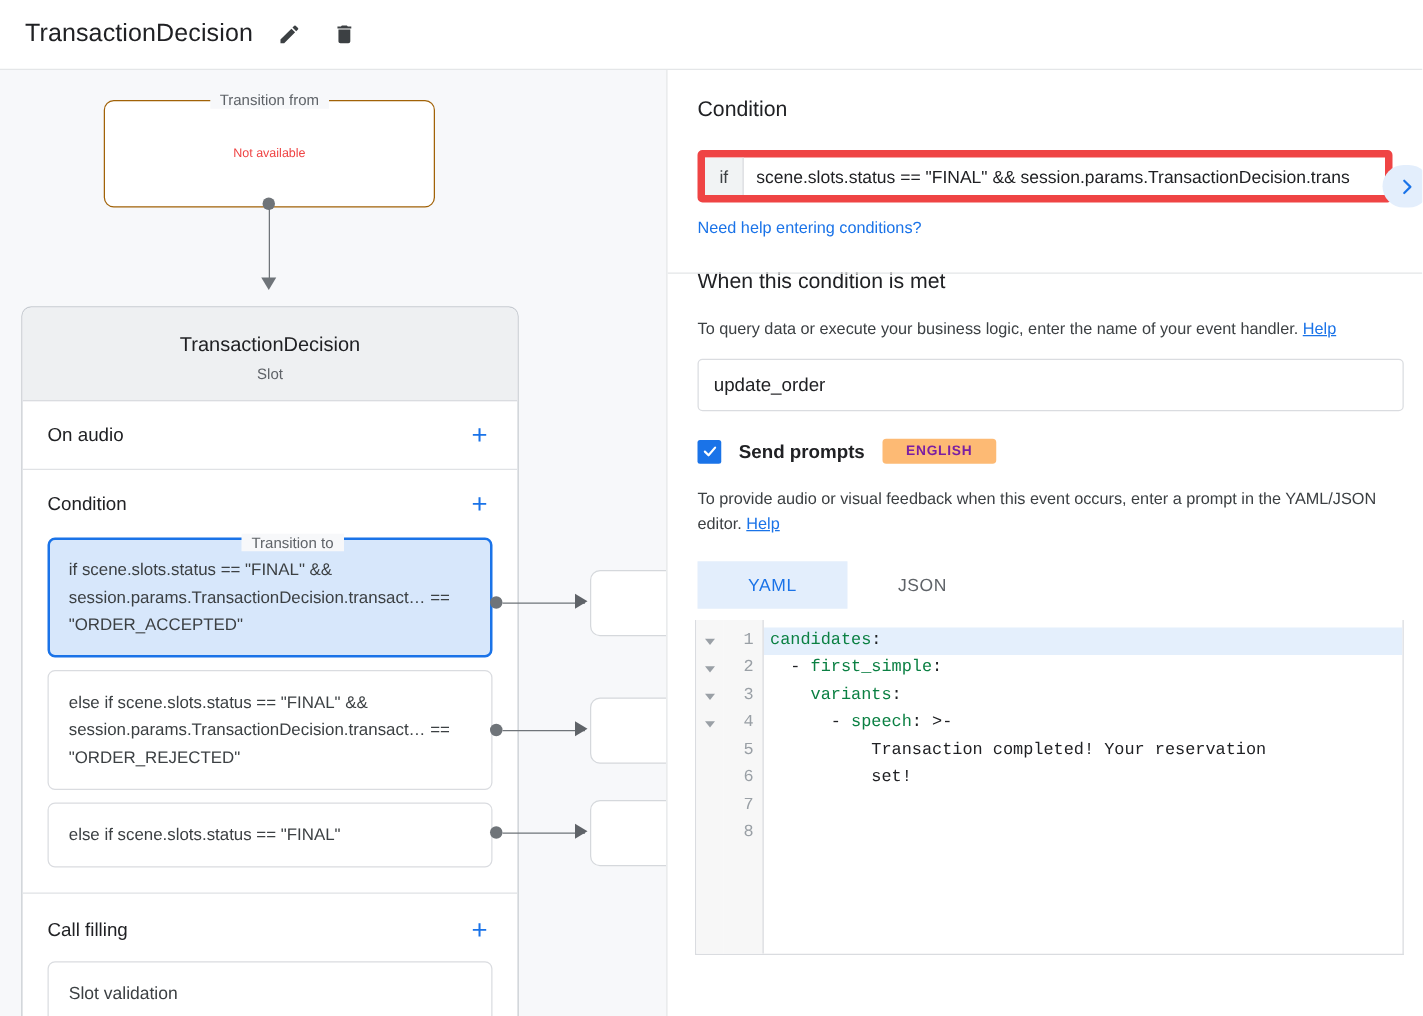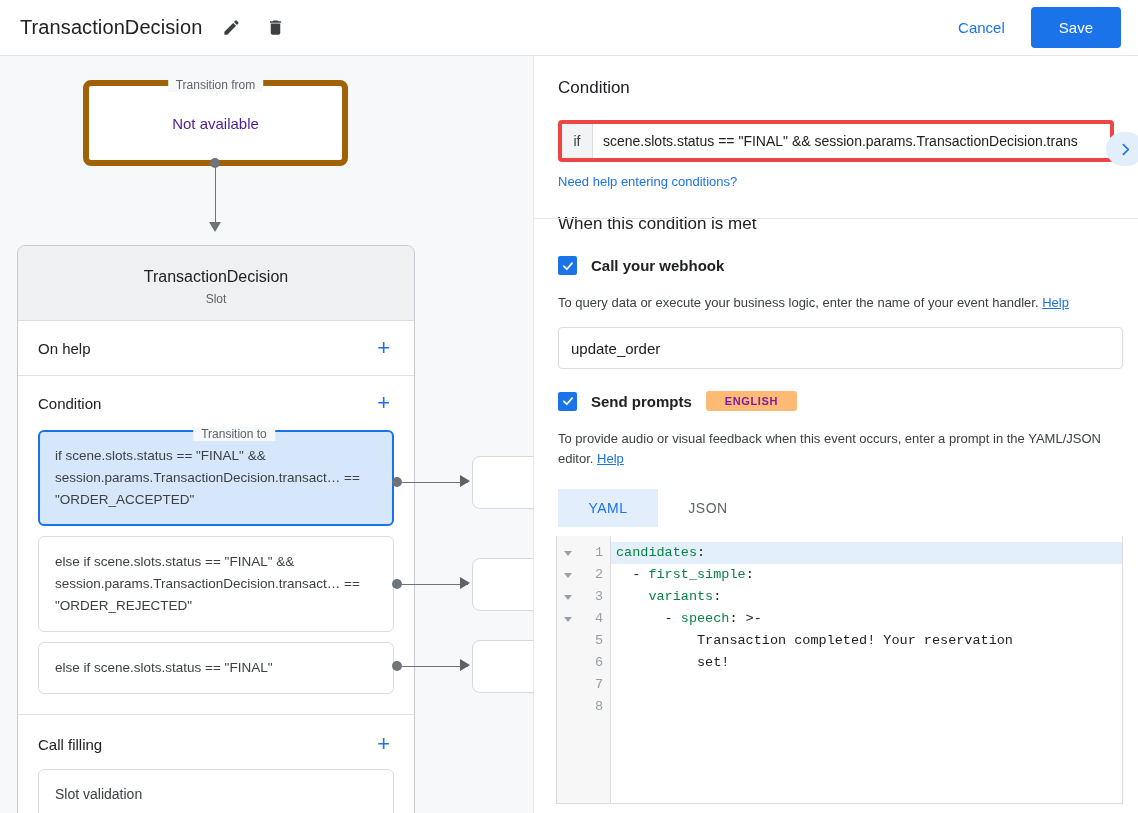--- a/index.html
+++ b/index.html
@@ -42,33 +42,33 @@
     padding: 12px 28px; border-radius: 4px; cursor: pointer;
   }
 
   
   #left-pane {
     position: absolute; left: 0; top: 56px; width: 533px; height: 757px;
     background: #f7f8fa; overflow: hidden;
   }
   .fieldset-card {
     position: absolute; background: #fff;
-    border: 6px solid #a16207; border-radius: 8px;
+    border: 1px solid #a16207; border-radius: 8px;
   }
   .fs-legend {
     position: absolute; top: -8px; left: 50%; transform: translateX(-50%);
     background: #f7f8fa; padding: 0 8px;
     font-size: 12px; color: #5f6368; white-space: nowrap;
   }
   #transition-from-card {
     left: 83px; top: 24px; width: 265px; height: 86px;
   }
   #transition-from-value {
     position: absolute; left: 0; right: 0; top: 50%; transform: translateY(-50%);
-    text-align: center; font-size: 15px; color: #4c1d95;
+    text-align: center; font-size: 10px; color: #ef4444;
   }
   
   #connector-vert {
     position: absolute; left: 215px; top: 106px; width: 1px; height: 66px;
     background: #6f7479;
   }
   #connector-dot {
     position: absolute; left: 210px; top: 102px;
     width: 10px; height: 10px; border-radius: 50%; background: #6f7479;
   }
@@ -145,21 +145,21 @@
     display: flex; align-items: flex-start; padding: 22px 24px 0;
   }
   #cond-title { font-size: 17px; color: #202124; }
   #expand-btn {
     position: absolute; right: -6px; top: 76px;
     width: 38px; height: 34px; border-radius: 17px;
     background: #e3eefc; display: flex; align-items: center;
     justify-content: center; cursor: pointer;
   }
   #if-row {
-    display: flex; margin: 22px 24px 0; border: 4px solid #ef4444;
+    display: flex; margin: 22px 24px 0; border: 6px solid #ef4444;
     border-radius: 4px; height: 42px; overflow: hidden; background: #fff;
   }
   #if-label {
     width: 31px; flex: 0 0 31px; background: #f1f3f4;
     border-right: 1px solid #dadce0;
     display: flex; align-items: center; justify-content: center;
     font-size: 14px; color: #3c4043;
   }
   #if-value {
     flex: 1; border: none; outline: none; font-family: inherit;
@@ -190,21 +190,21 @@
   }
   .helptext a { color: #1a73e8; text-decoration: underline; cursor: pointer; }
   #webhook-input {
     display: block; margin: 14px 24px 0; width: 565px; height: 42px;
     border: 1px solid #dadce0; border-radius: 4px; padding: 0 12px;
     font-family: inherit; font-size: 15px; color: #202124; outline: none;
   }
 
   #tabs { display: flex; margin: 20px 24px 0; }
   .tab {
-    padding: 11px 0; width: 100px; text-align: center;
+    padding: 11px 0; width: 120px; text-align: center;
     font-size: 14px; font-weight: 500; color: #5f6368; cursor: pointer;
     letter-spacing: .5px;
   }
   .tab.active { background: #e3eefc; color: #1a73e8; }
   #editor-wrap {
     margin: 9px 22px 0 22px; width: 567px; height: 268px;
     border: 1px solid #dadce0; border-top: none; display: flex;
     background: #fff; overflow: hidden;
   }
   #gutter-fold {
@@ -247,24 +247,20 @@
       <path fill="#3c4043" d="M3 17.25V21h3.75L17.81 9.94l-3.75-3.75L3 17.25zM20.71 7.04a1 1 0 000-1.41l-2.34-2.34a1 1 0 00-1.41 0l-1.83 1.83 3.75 3.75 1.83-1.83z"></path>
     </svg>
   </div>
 
   <div class="icon-btn">
     <svg width="19" height="19" viewBox="0 0 24 24">
       <path fill="#3c4043" d="M6 19c0 1.1.9 2 2 2h8c1.1 0 2-.9 2-2V7H6v12zM19 4h-3.5l-1-1h-5l-1 1H5v2h14V4z"></path>
     </svg>
   </div>
 
-  <div id="topbar-right">
-    <button id="cancel-btn">Cancel</button>
-    <button id="save-btn">Save</button>
-  </div>
 </div>
 
 <div id="left-pane">
 
   <div class="fieldset-card" id="transition-from-card">
     <span class="fs-legend">Transition from</span>
     <div id="transition-from-value">Not available</div>
   </div>
 
   <div id="connector-dot"></div>
@@ -273,21 +269,21 @@
 
   <div id="transition-to-card">
     <span class="fs-legend" style="top:181px;left:216px;">Transition to</span>
 
     <div id="scene-header">
       <div id="scene-name">TransactionDecision</div>
       <div id="scene-type">Slot</div>
     </div>
 
     <div class="section-row">
-      <span class="section-label">On help</span>
+      <span class="section-label">On audio</span>
       <span class="plus-btn">+</span>
     </div>
     <div class="divider"></div>
 
     <div class="section-row">
       <span class="section-label">Condition</span>
       <span class="plus-btn">+</span>
     </div>
 
     <div class="cond-list">
@@ -338,28 +334,20 @@
     <input id="if-value" value="scene.slots.status == &quot;FINAL&quot; &amp;&amp; session.params.TransactionDecision.trans" style="">
   </div>
 
   <a id="cond-help">Need help entering conditions?</a>
 
   <div id="sep1"></div>
 
   <div id="met-title">When this condition is met</div>
 
   
-  <div class="cb-row">
-    <span class="checkbox">
-      <svg width="14" height="14" viewBox="0 0 24 24">
-        <path fill="none" stroke="#fff" stroke-width="3" stroke-linecap="round" stroke-linejoin="round" d="M5 12.5l5 5L19 7"></path>
-      </svg>
-    </span>
-    <span class="cb-label">Call your webhook</span>
-  </div>
   <div class="helptext">
     <span>To query data or execute your business logic, enter the name of your event handler.</span>
     <a>Help</a>
   </div>
   <input id="webhook-input" value="update_order" style="">
 
   
   <div class="cb-row">
     <span class="checkbox">
       <svg width="14" height="14" viewBox="0 0 24 24">

